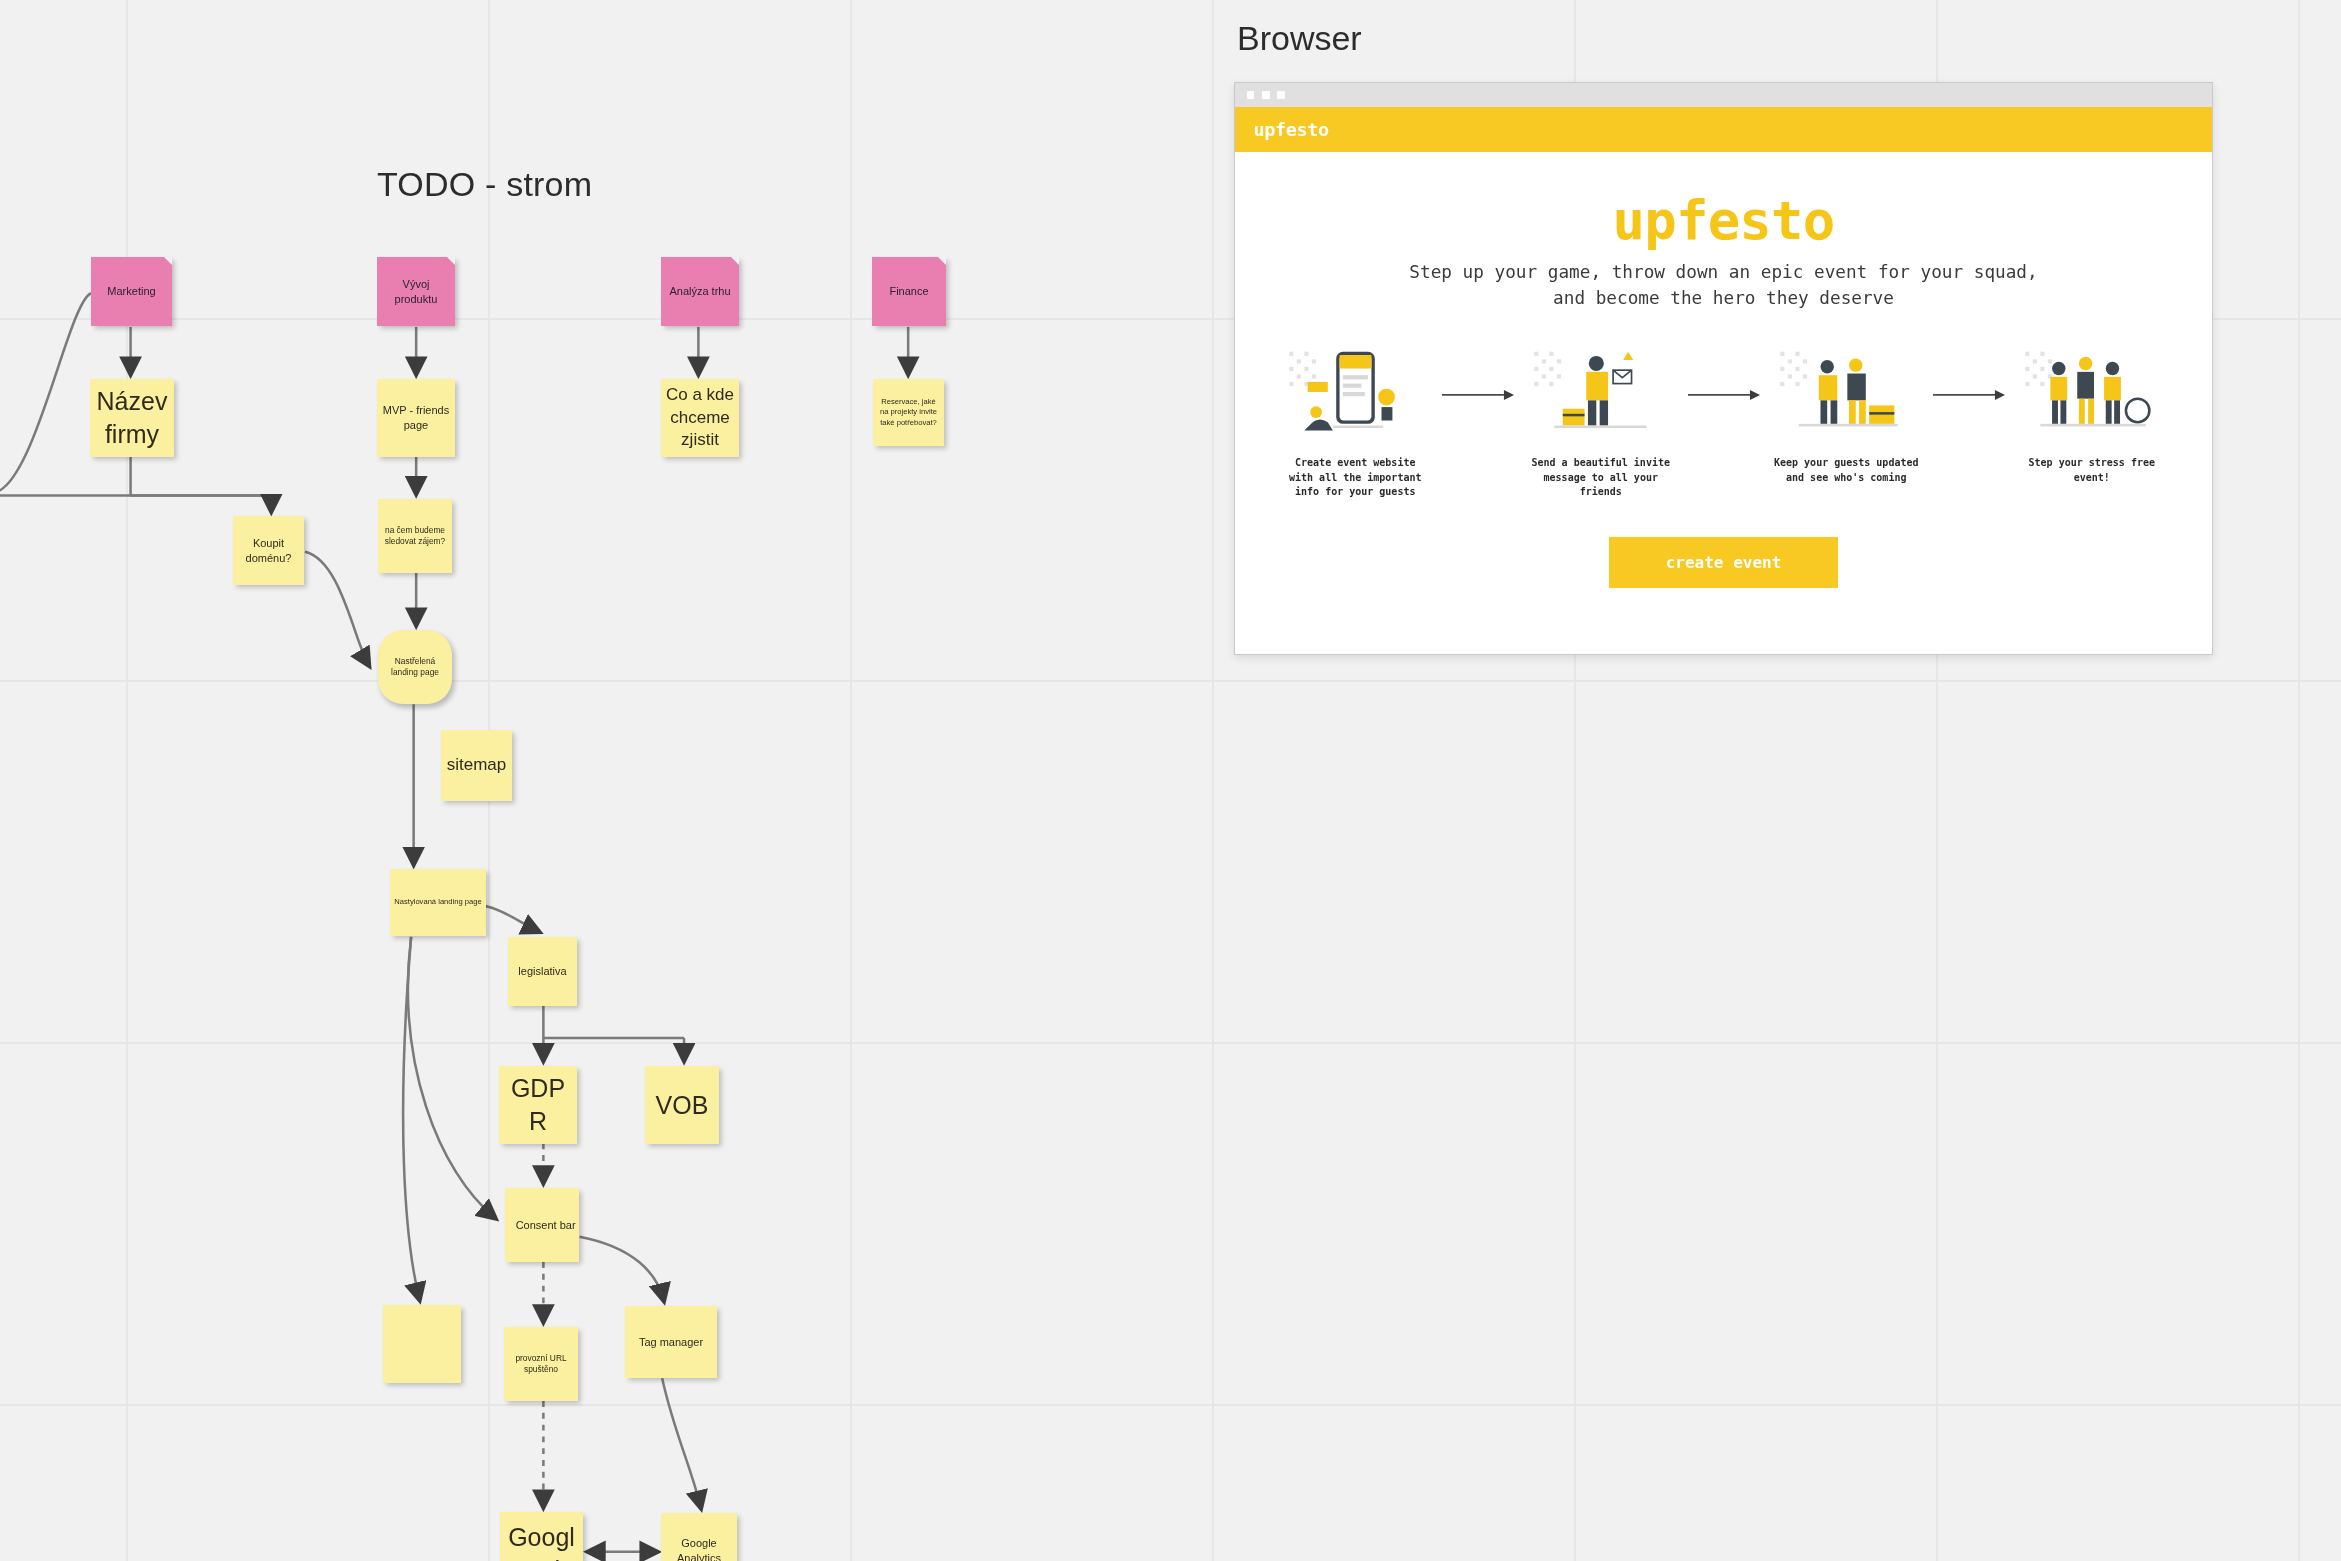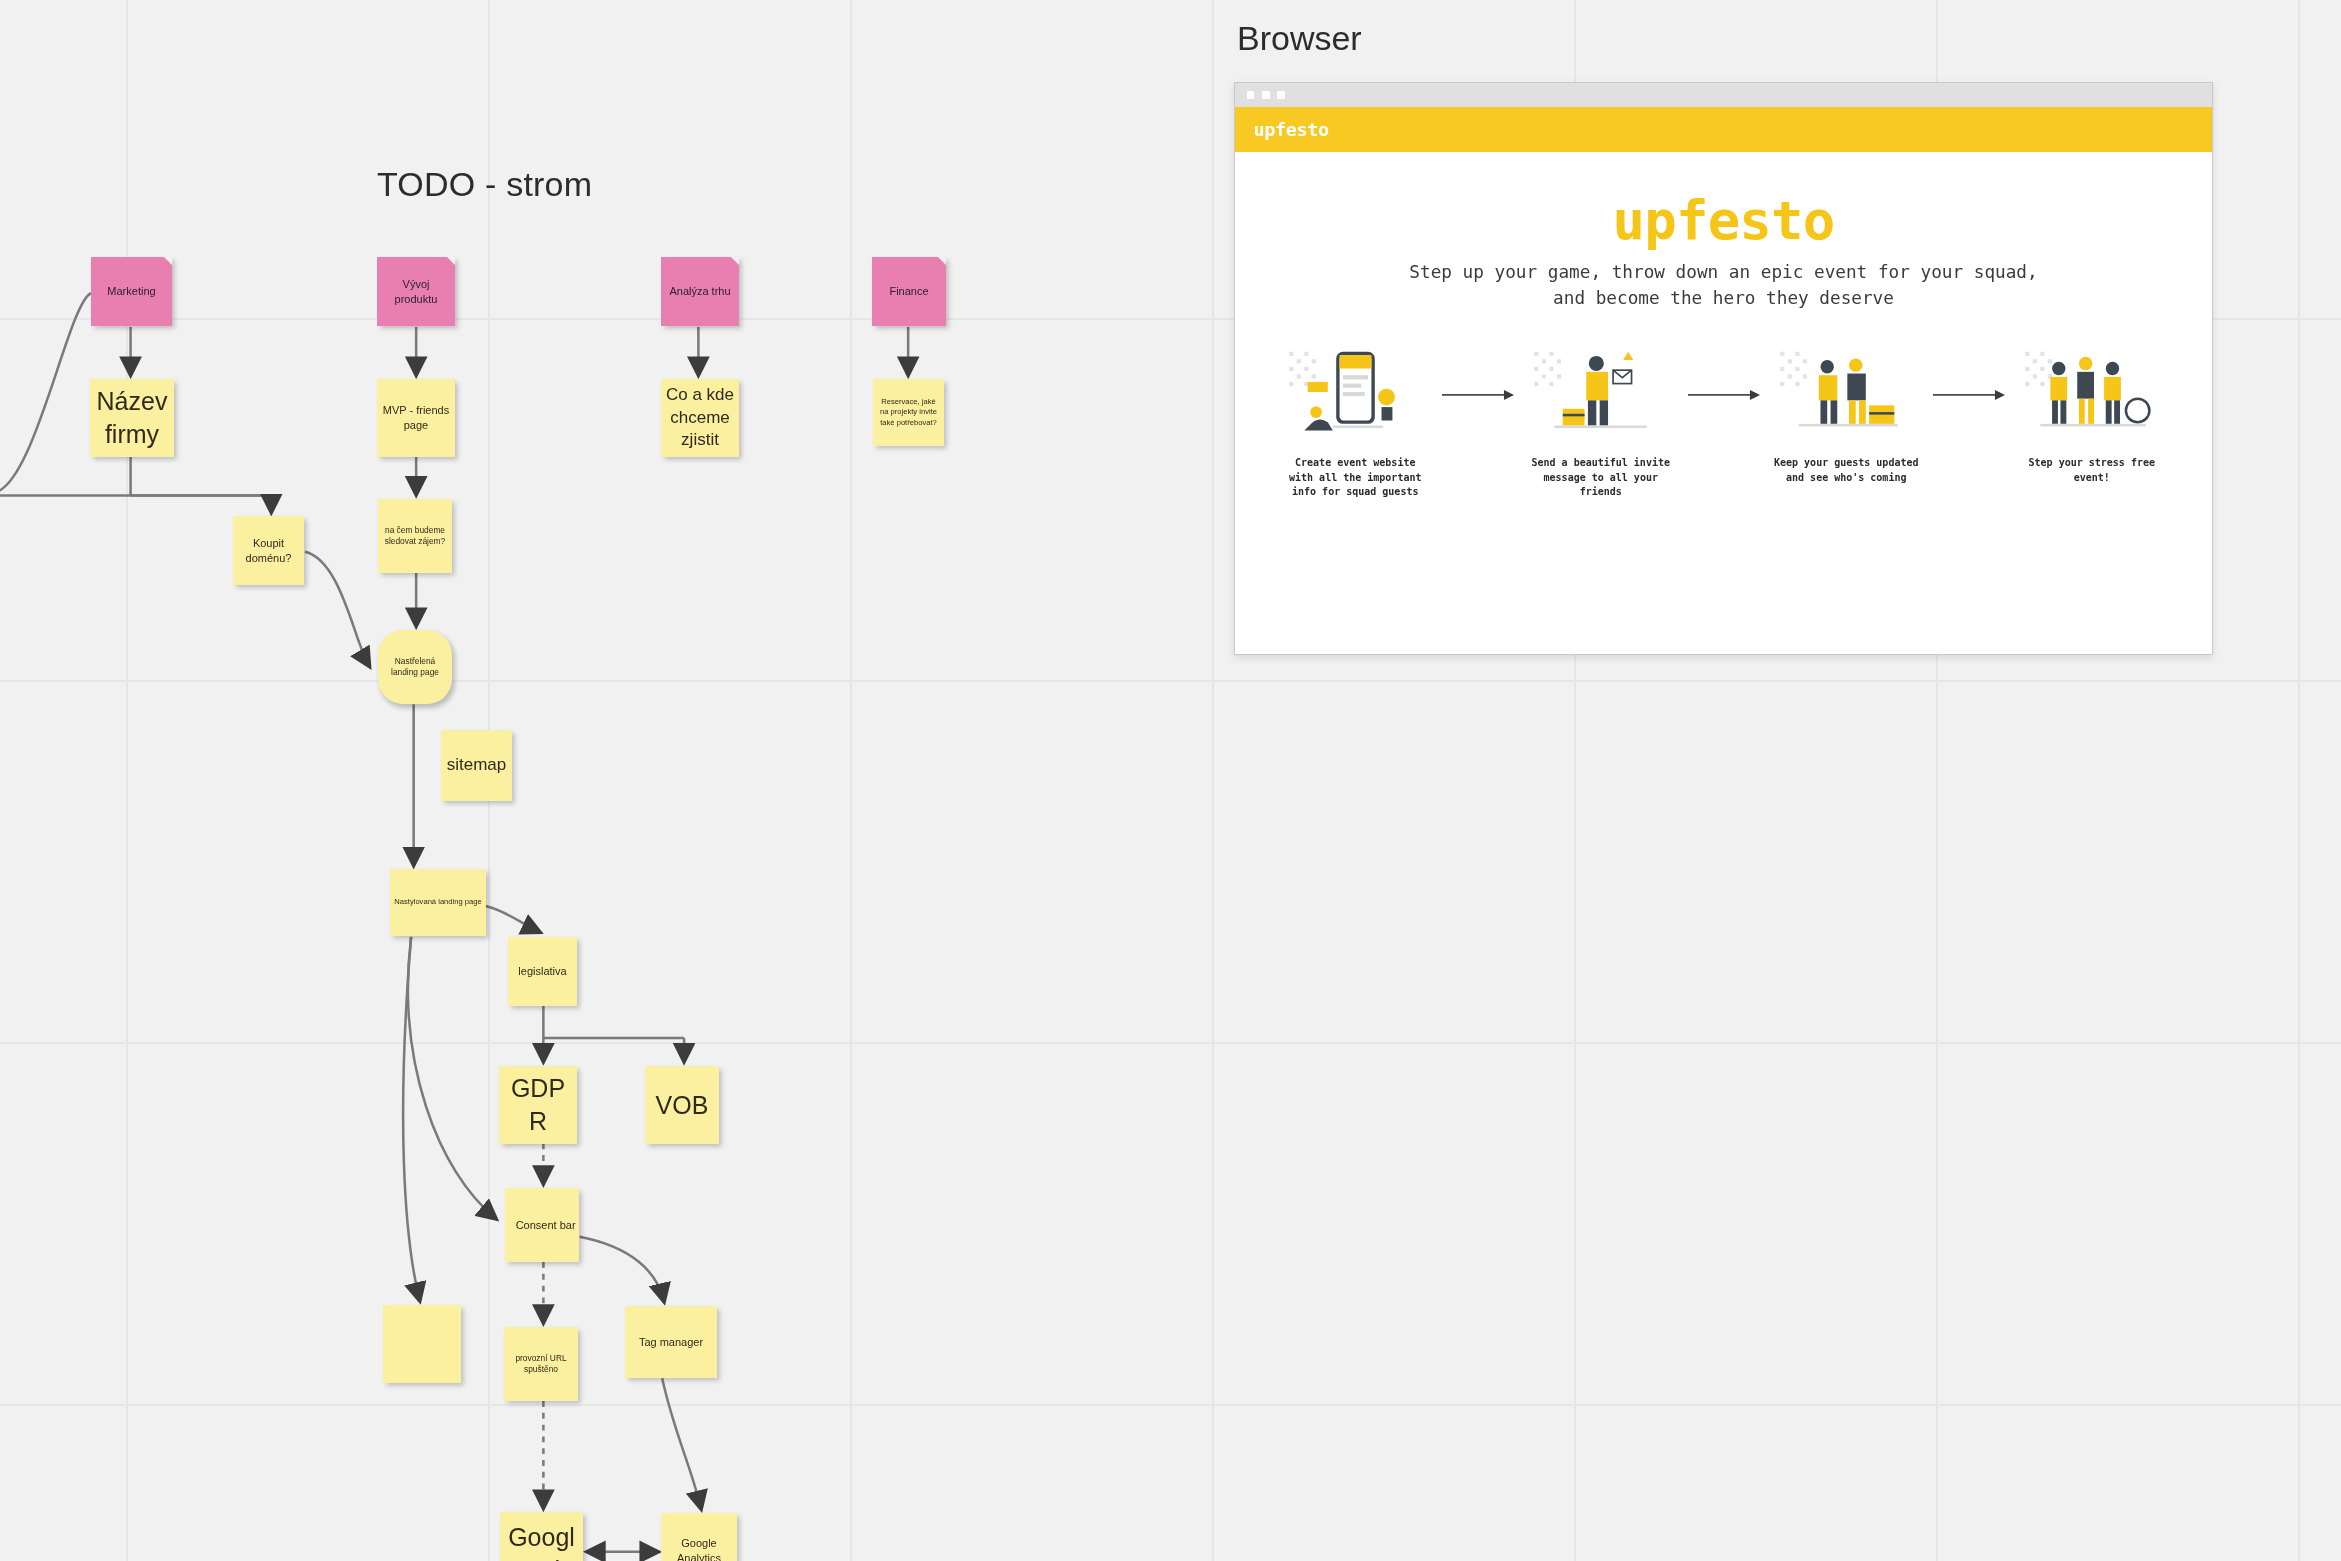--- a/index.html
+++ b/index.html
@@ -272,21 +272,21 @@
       <rect x="70" y="56" width="26" height="5" fill="#d8d8d8"></rect>
       <rect x="28" y="44" width="24" height="12" fill="#f5c518"></rect>
       <circle cx="38" cy="80" r="7" fill="#f5c518"></circle>
       <path d="M30 96 q10 -12 22 -4 l6 10 h-34z" fill="#3d4852"></path>
       <circle cx="122" cy="62" r="10" fill="#f5c518"></circle>
       <rect x="116" y="74" width="13" height="16" fill="#3d4852"></rect>
       <rect x="58" y="96" width="60" height="3" fill="#d8d8d8"></rect>
               </svg></div>
             <div class="cap" style="white-space: pre-line;">Create event website
 with all the important
-info for squad guests</div>
+info for your guests</div>
           </div>
           <div class="arrow">
             <svg width="72" height="11.8" viewBox="0 0 86 14">
               <line x1="0" y1="7" x2="74" y2="7" stroke="#4a4a4a" stroke-width="2"></line>
               <path d="M74,1 L86,7 L74,13 z" fill="#3c3c3c"></path>
             </svg>
           </div>
           <div class="step">
             <div class="art"><svg viewBox="0 0 170 118" width="143" height="99">
                 <g fill="#e3e3e3">
@@ -381,17 +381,20 @@
       <rect x="70" y="64" width="7" height="30" fill="#f5c518"></rect>
       <rect x="81" y="64" width="7" height="30" fill="#f5c518"></rect>
       <rect x="102" y="66" width="7" height="28" fill="#3d4852"></rect>
       <rect x="112" y="66" width="7" height="28" fill="#3d4852"></rect>
       <circle cx="140" cy="78" r="14" fill="none" stroke="#3d4852" stroke-width="3"></circle>
       <rect x="24" y="94" width="126" height="3" fill="#d8d8d8"></rect>
               </svg></div>
             <div class="cap" style="white-space: pre-line;">Step your stress free event!</div>
           </div>
         </div>
+      <div id="cta-wrap">
+        <button id="cta">create event</button>
+      </div>
     </div>
   </div>
 
 </div>
 
 
 </body></html>

